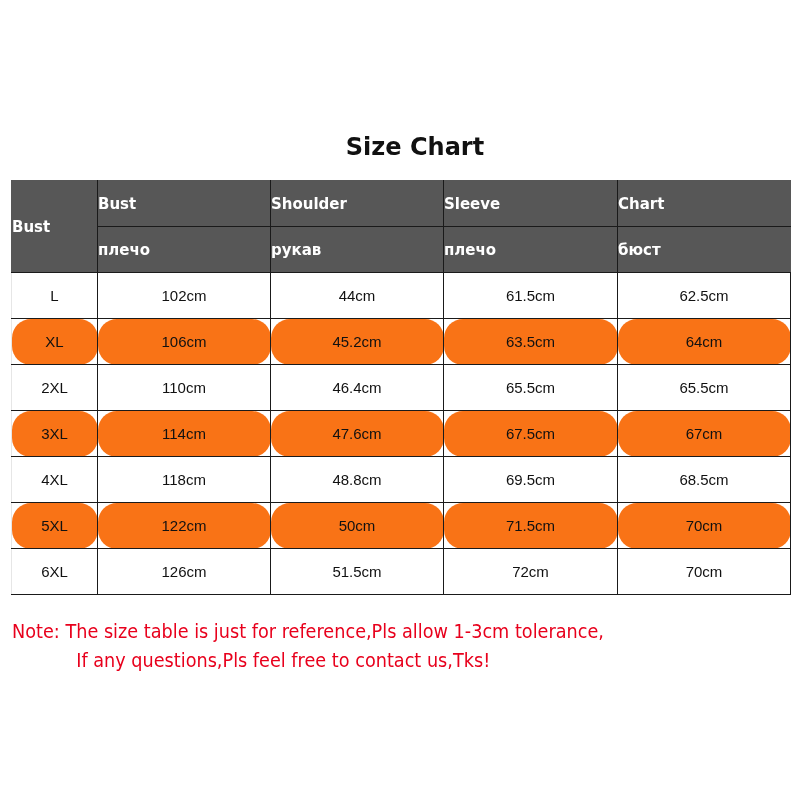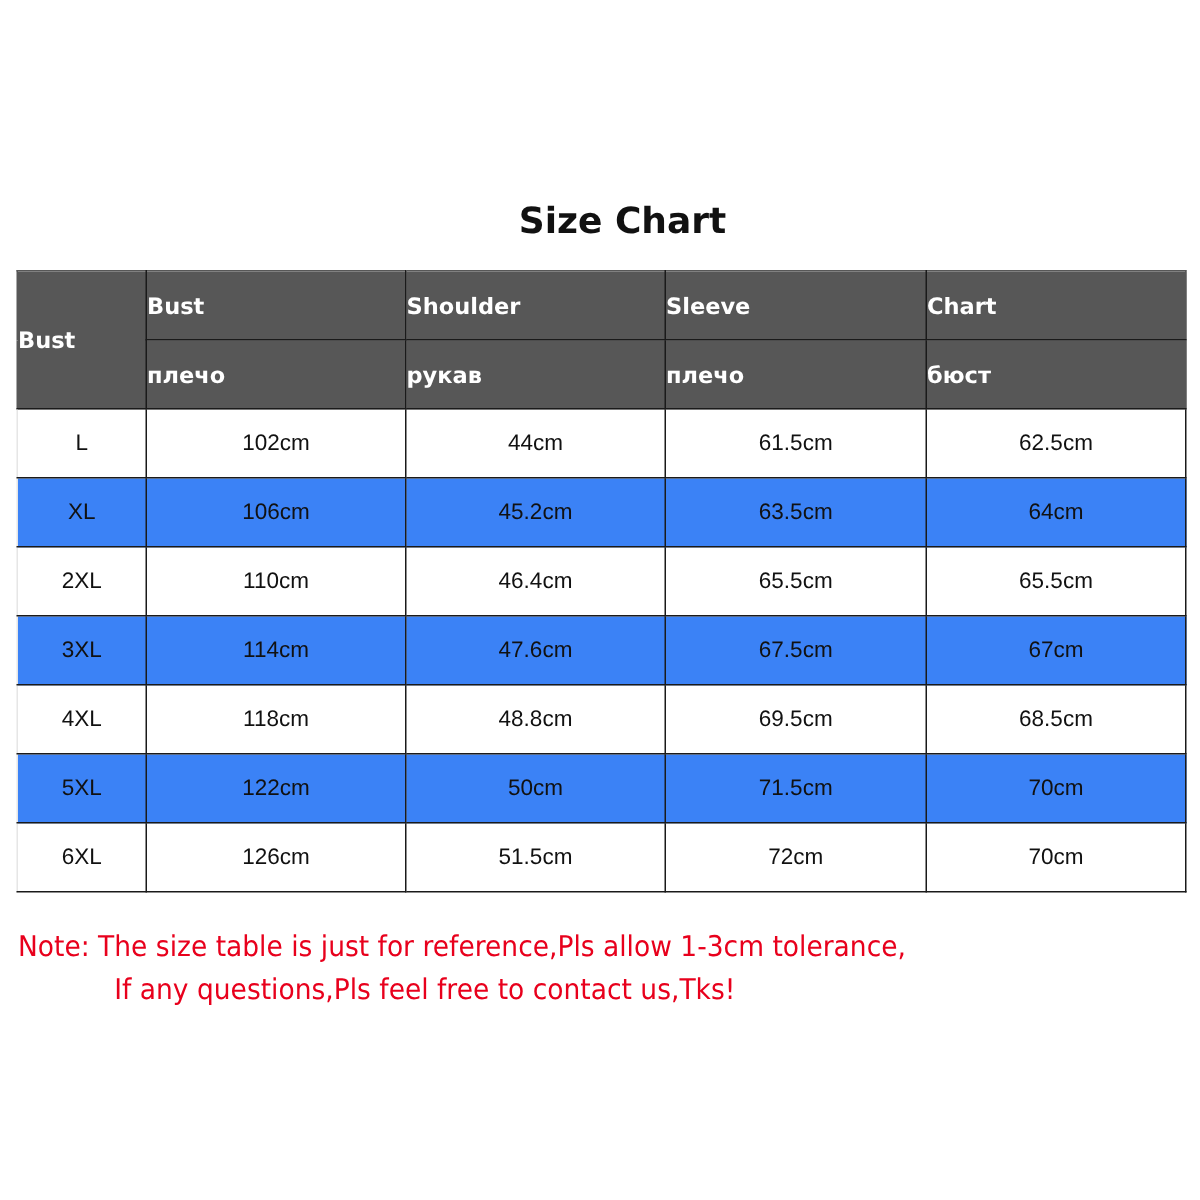--- a/index.html
+++ b/index.html
@@ -70,21 +70,21 @@
       color: #111111;
       text-align: center;
       vertical-align: middle;
       height: 45px;
       padding: 0;
       border: 1.5px solid #1a1a1a;
     }
     table.size-table td.first-col { border-left: 1px solid #e6e6e6; }
     table.size-table td.last-col { border-right: 1.5px solid #1a1a1a; }
     table.size-table tbody tr.odd td { background: #ffffff; }
-    table.size-table tbody tr.even td { background: #3b82f6; }
+    table.size-table tbody tr.even td { background: #f97316; border-radius: 19px; }
 
     .note {
       position: absolute;
       left: 12px;
       top: 617px;
       font-family: "DejaVu Sans", sans-serif;
       font-size: 19px;
       color: #e8001c;
       line-height: 29px;
       transform: scaleX(0.93);

